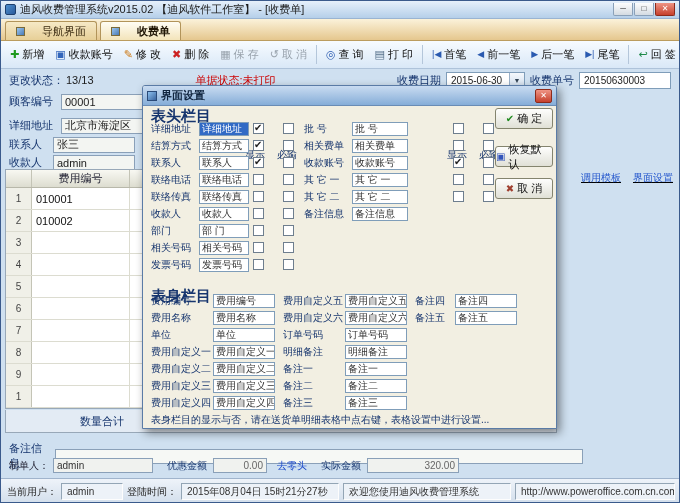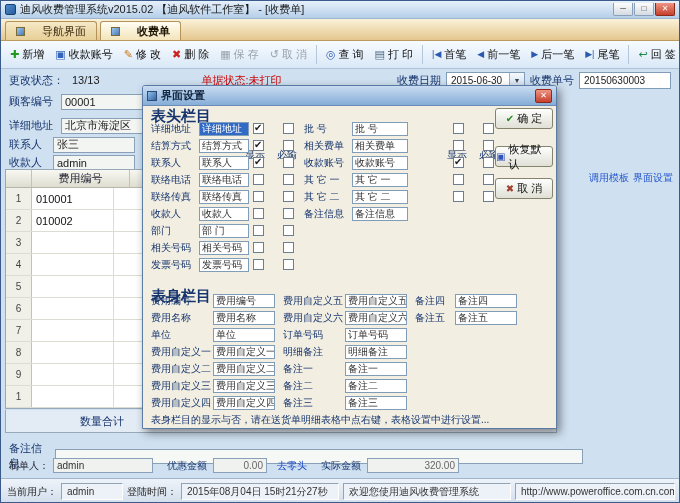--- a/index.html
+++ b/index.html
@@ -29,21 +29,21 @@
   .ticon { font-size:11px; line-height:11px; flex:none; }
   .ic-new{color:#1f9a1f;} .ic-copy{color:#3366bb;} .ic-mod{color:#cc7a18;} .ic-del{color:#cc2222;}
   .ic-save{color:#9aa4ae;} .ic-cancel{color:#9aa4ae;} .ic-query{color:#2a5ab0;} .ic-print{color:#55708a;}
   .ic-nav{color:#2a5ab0; font-size:9px;} .ic-sign{color:#1f8a4a;}
   .tsep { width:1px; height:19px; background:#b4c6da; margin:0 3px; flex:none; }
   .dd { font-size:8px; color:#444; margin-left:1px; }
 
   
   .subheader { position:absolute; top:68px; left:0; right:0; height:22px; display:flex; align-items:center; padding:0 8px; }
   .chg-label { color:#16356e; }
-  .chg-value { color:#1b1b1b; margin-left:8px; }
+  .chg-value { color:#1b1b1b; margin-left:2px; }
   .doc-status { color:#cc0000; text-decoration:underline; margin-left:102px; font-size:11px; }
   .date-group { margin-left:auto; display:flex; align-items:center; gap:5px; }
   .fld-label { color:#16356e; font-size:11px; }
   .combo { display:flex; align-items:center; background:#fff; border:1px solid #7f9db9; height:17px; }
   .combo-val { padding:0 4px; font-size:10px; color:#222; width:62px; }
   .combo-btn { width:15px; height:15px; background:linear-gradient(#f4f8fc,#cfdded); border-left:1px solid #9ab0c8; font-size:7px; color:#345; display:flex; align-items:center; justify-content:center; }
   .receipt-box { background:#fff; border:1px solid #7f9db9; height:17px; width:92px; display:flex; align-items:center; padding:0 4px; font-size:10px; color:#222; }
 
   
   .form-row { position:absolute; left:8px; display:flex; align-items:center; gap:4px; height:17px; }
@@ -51,26 +51,26 @@
   .lbl.w36 { width:40px; }
   .inp { background:#f3f5f2; border:1px solid #8aa0b8; height:16px; font-size:11px; padding:0 3px; color:#1b1b1b; display:inline-flex; align-items:center; width:82px; overflow:hidden; white-space:nowrap; }
 
   
   .grid { position:absolute; left:4px; top:168px; width:552px; background:#fff; border:1px solid #98a8b8; }
   .grid-head { display:flex; height:18px; background:linear-gradient(#f8f8f2,#ddddd0); border-bottom:1px solid #b8b8aa; }
   .gh-num { width:26px; border-right:1px solid #c4c4b6; flex:none; }
   .gh-fee { width:98px; border-right:1px solid #c4c4b6; display:flex; align-items:center; justify-content:center; font-size:11px; color:#223; flex:none; }
   .grid-row { display:flex; height:22px; border-bottom:1px solid #dcdcd0; }
   .g-num { width:26px; background:#f0f0e8; border-right:1px solid #c4c4b6; display:flex; align-items:center; justify-content:center; font-size:10px; color:#444; flex:none; }
-  .g-fee { width:82px; border-right:1px solid #dcdcd0; display:flex; align-items:center; padding-left:4px; font-size:11px; color:#111; flex:none; }
+  .g-fee { width:98px; border-right:1px solid #dcdcd0; display:flex; align-items:center; padding-left:4px; font-size:11px; color:#111; flex:none; }
 
   .summary-row { position:absolute; left:4px; top:409px; width:552px; height:23px; background:#e3ebf4; border:1px solid #98a8b8; border-top:none; display:flex; align-items:center; }
   .summary-label { margin-left:74px; color:#16356e; font-size:11px; }
 
-  .side-links { position:absolute; left:560px; top:170px; width:116px; display:flex; gap:4px; justify-content:flex-end; padding-right:4px; }
+  .side-links { position:absolute; left:560px; top:170px; width:116px; display:flex; gap:12px; justify-content:flex-end; padding-right:4px;text-decoration:underline; }
   .link { color:#2255cc; font-size:10px; cursor:default; white-space:nowrap; }
 
   
   .remark-row { position:absolute; left:8px; top:440px; display:flex; align-items:center; gap:6px; }
   .remark-inp { width:528px; height:15px; background:#f6f8f5; border:1px solid #8aa0b8; font-size:10px; padding:0 3px; }
   .maker-row { position:absolute; left:8px; top:457px; right:8px; display:flex; align-items:center; font-size:10px; color:#223; }
   .minp { border:1px solid #8aa0b8; background:#f0f2ef; height:15px; display:inline-flex; align-items:center; padding:0 3px; font-size:10px; color:#333; }
   .m-user { width:100px; margin-left:4px; }
   .m-disc-lbl { margin-left:14px; color:#16356e; }
   .m-disc { width:54px; margin-left:6px; justify-content:flex-end; color:#666; }

